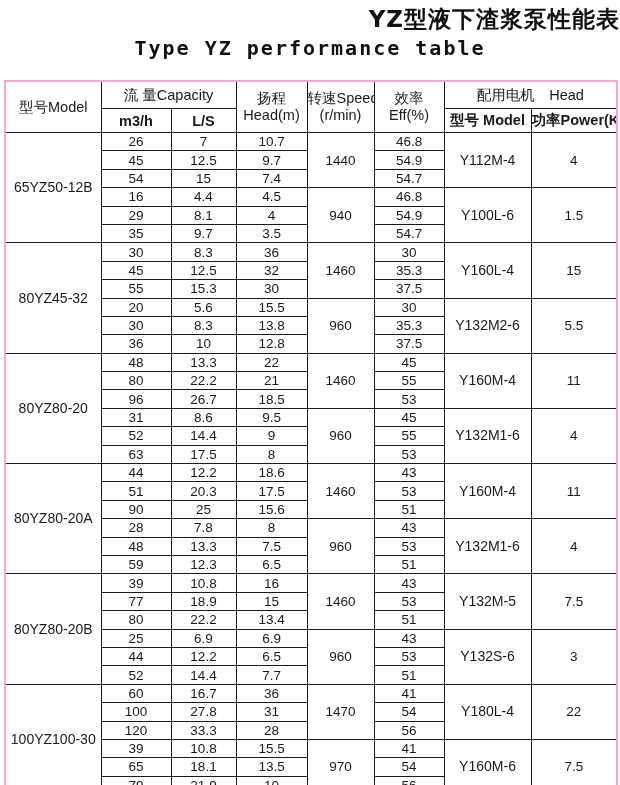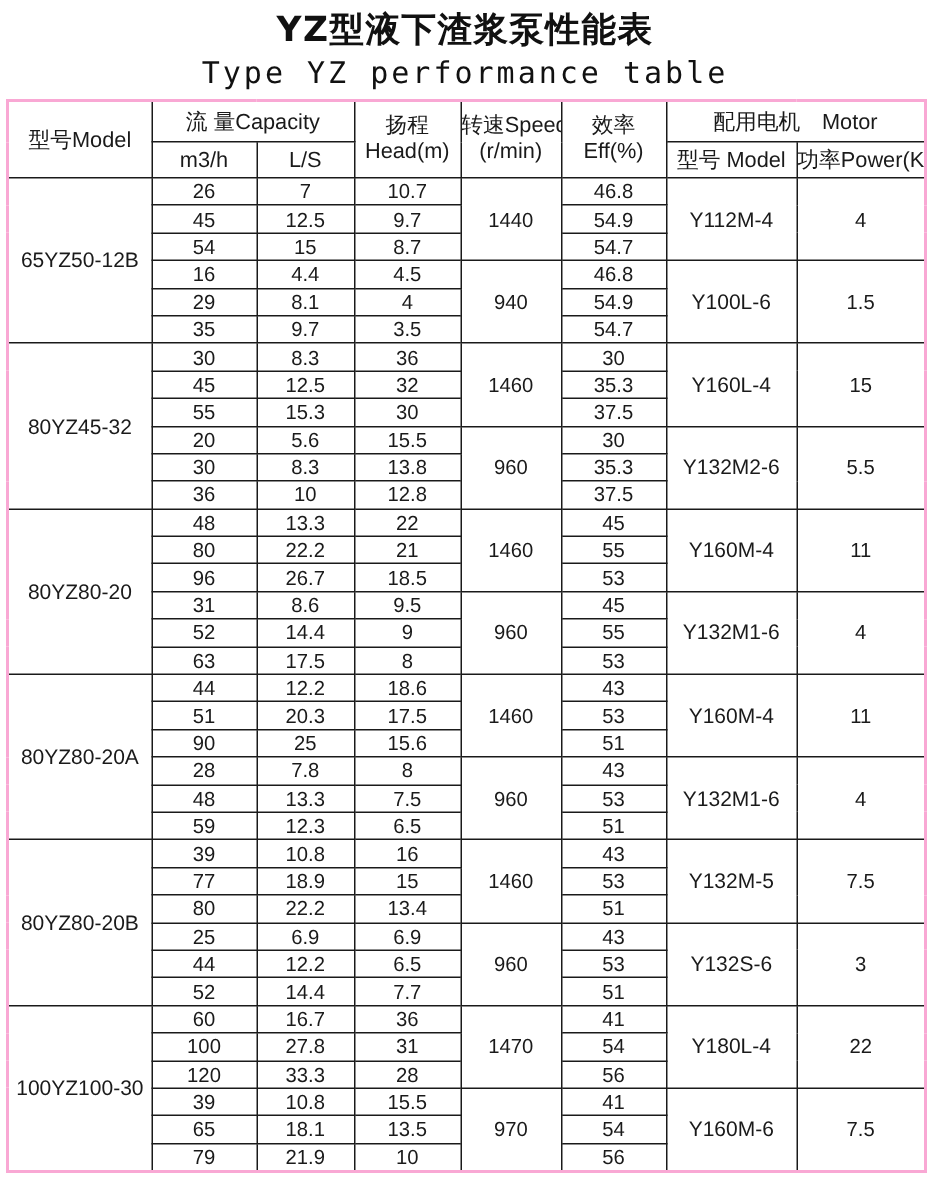--- a/index.html
+++ b/index.html
@@ -11,32 +11,32 @@
   .page {
     width: 620px;
     height: 785px;
     background: #ffffff;
     color: #1a1a1a;
     font-family: "Liberation Sans", sans-serif;
     overflow: hidden;
   }
   .title {
     margin: 4px 0 0 0;
-    text-align: center;
+    text-align: right;
     font-size: 23px;
     font-weight: bold;
     font-family: "DejaVu Sans", sans-serif;
     color: #111;
     letter-spacing: 1px;
   }
   .subtitle {
-    margin: 1px 0 6px 0;
+    margin: 1px 0 20px 0;
     text-align: center;
     font-size: 20px;
-    font-weight: normal;
+    font-weight: bold;
     font-family: "DejaVu Sans Mono", monospace;
     color: #111;
     letter-spacing: 2px;
   }
   table.perf {
     border-collapse: collapse;
     table-layout: fixed;
     margin-left: 4px;
     width: 612px;
   }
@@ -48,21 +48,21 @@
     font-family: "Liberation Sans", sans-serif;
     color: #1a1a1a;
     overflow: hidden;
     white-space: nowrap;
   }
   table.perf th {
     font-weight: normal;
     font-size: 14.5px;
   }
   thead tr.hrow1 th { height: 26px; }
-  thead tr.hrow2 th { height: 23px; }
+  thead tr.hrow2 th { height: 23px; font-weight: bold; }
   .two-line { line-height: 1.15; }
   tbody td {
     height: 17.4px;
     font-size: 13.5px;
     line-height: 17px;
   }
   td.model-cell { font-size: 14px; }
   td.motor-model-cell { font-size: 14px; }
   table.perf { border: 2px solid #f9a8d4; }
 </style>
@@ -93,21 +93,21 @@
           <div>Head(m)</div>
         </th>
         <th rowspan="2" class="two-line">
           <div>转速Speed</div>
           <div>(r/min)</div>
         </th>
         <th rowspan="2" class="two-line">
           <div>效率</div>
           <div>Eff(%)</div>
         </th>
-        <th colspan="2">配用电机　Motor</th>
+        <th colspan="2">配用电机　Head</th>
       </tr>
       <tr class="hrow2">
         <th>m3/h</th>
         <th>L/S</th>
         <th>型号 Model</th>
         <th>功率Power(KW)</th>
       </tr>
     </thead>
     <tbody id="tbody">
         <tr>
@@ -122,21 +122,21 @@
         </tr>
         <tr>
           <td>45</td>
           <td>12.5</td>
           <td>9.7</td>
           <td>54.9</td>
         </tr>
         <tr>
           <td>54</td>
           <td>15</td>
-          <td>8.7</td>
+          <td>7.4</td>
           <td>54.7</td>
         </tr>
         <tr>
           <td>16</td>
           <td>4.4</td>
           <td>4.5</td>
           <td rowspan="3">940</td>
           <td>46.8</td>
           <td class="motor-model-cell" rowspan="3">Y100L-6</td>
           <td rowspan="3">1.5</td>

